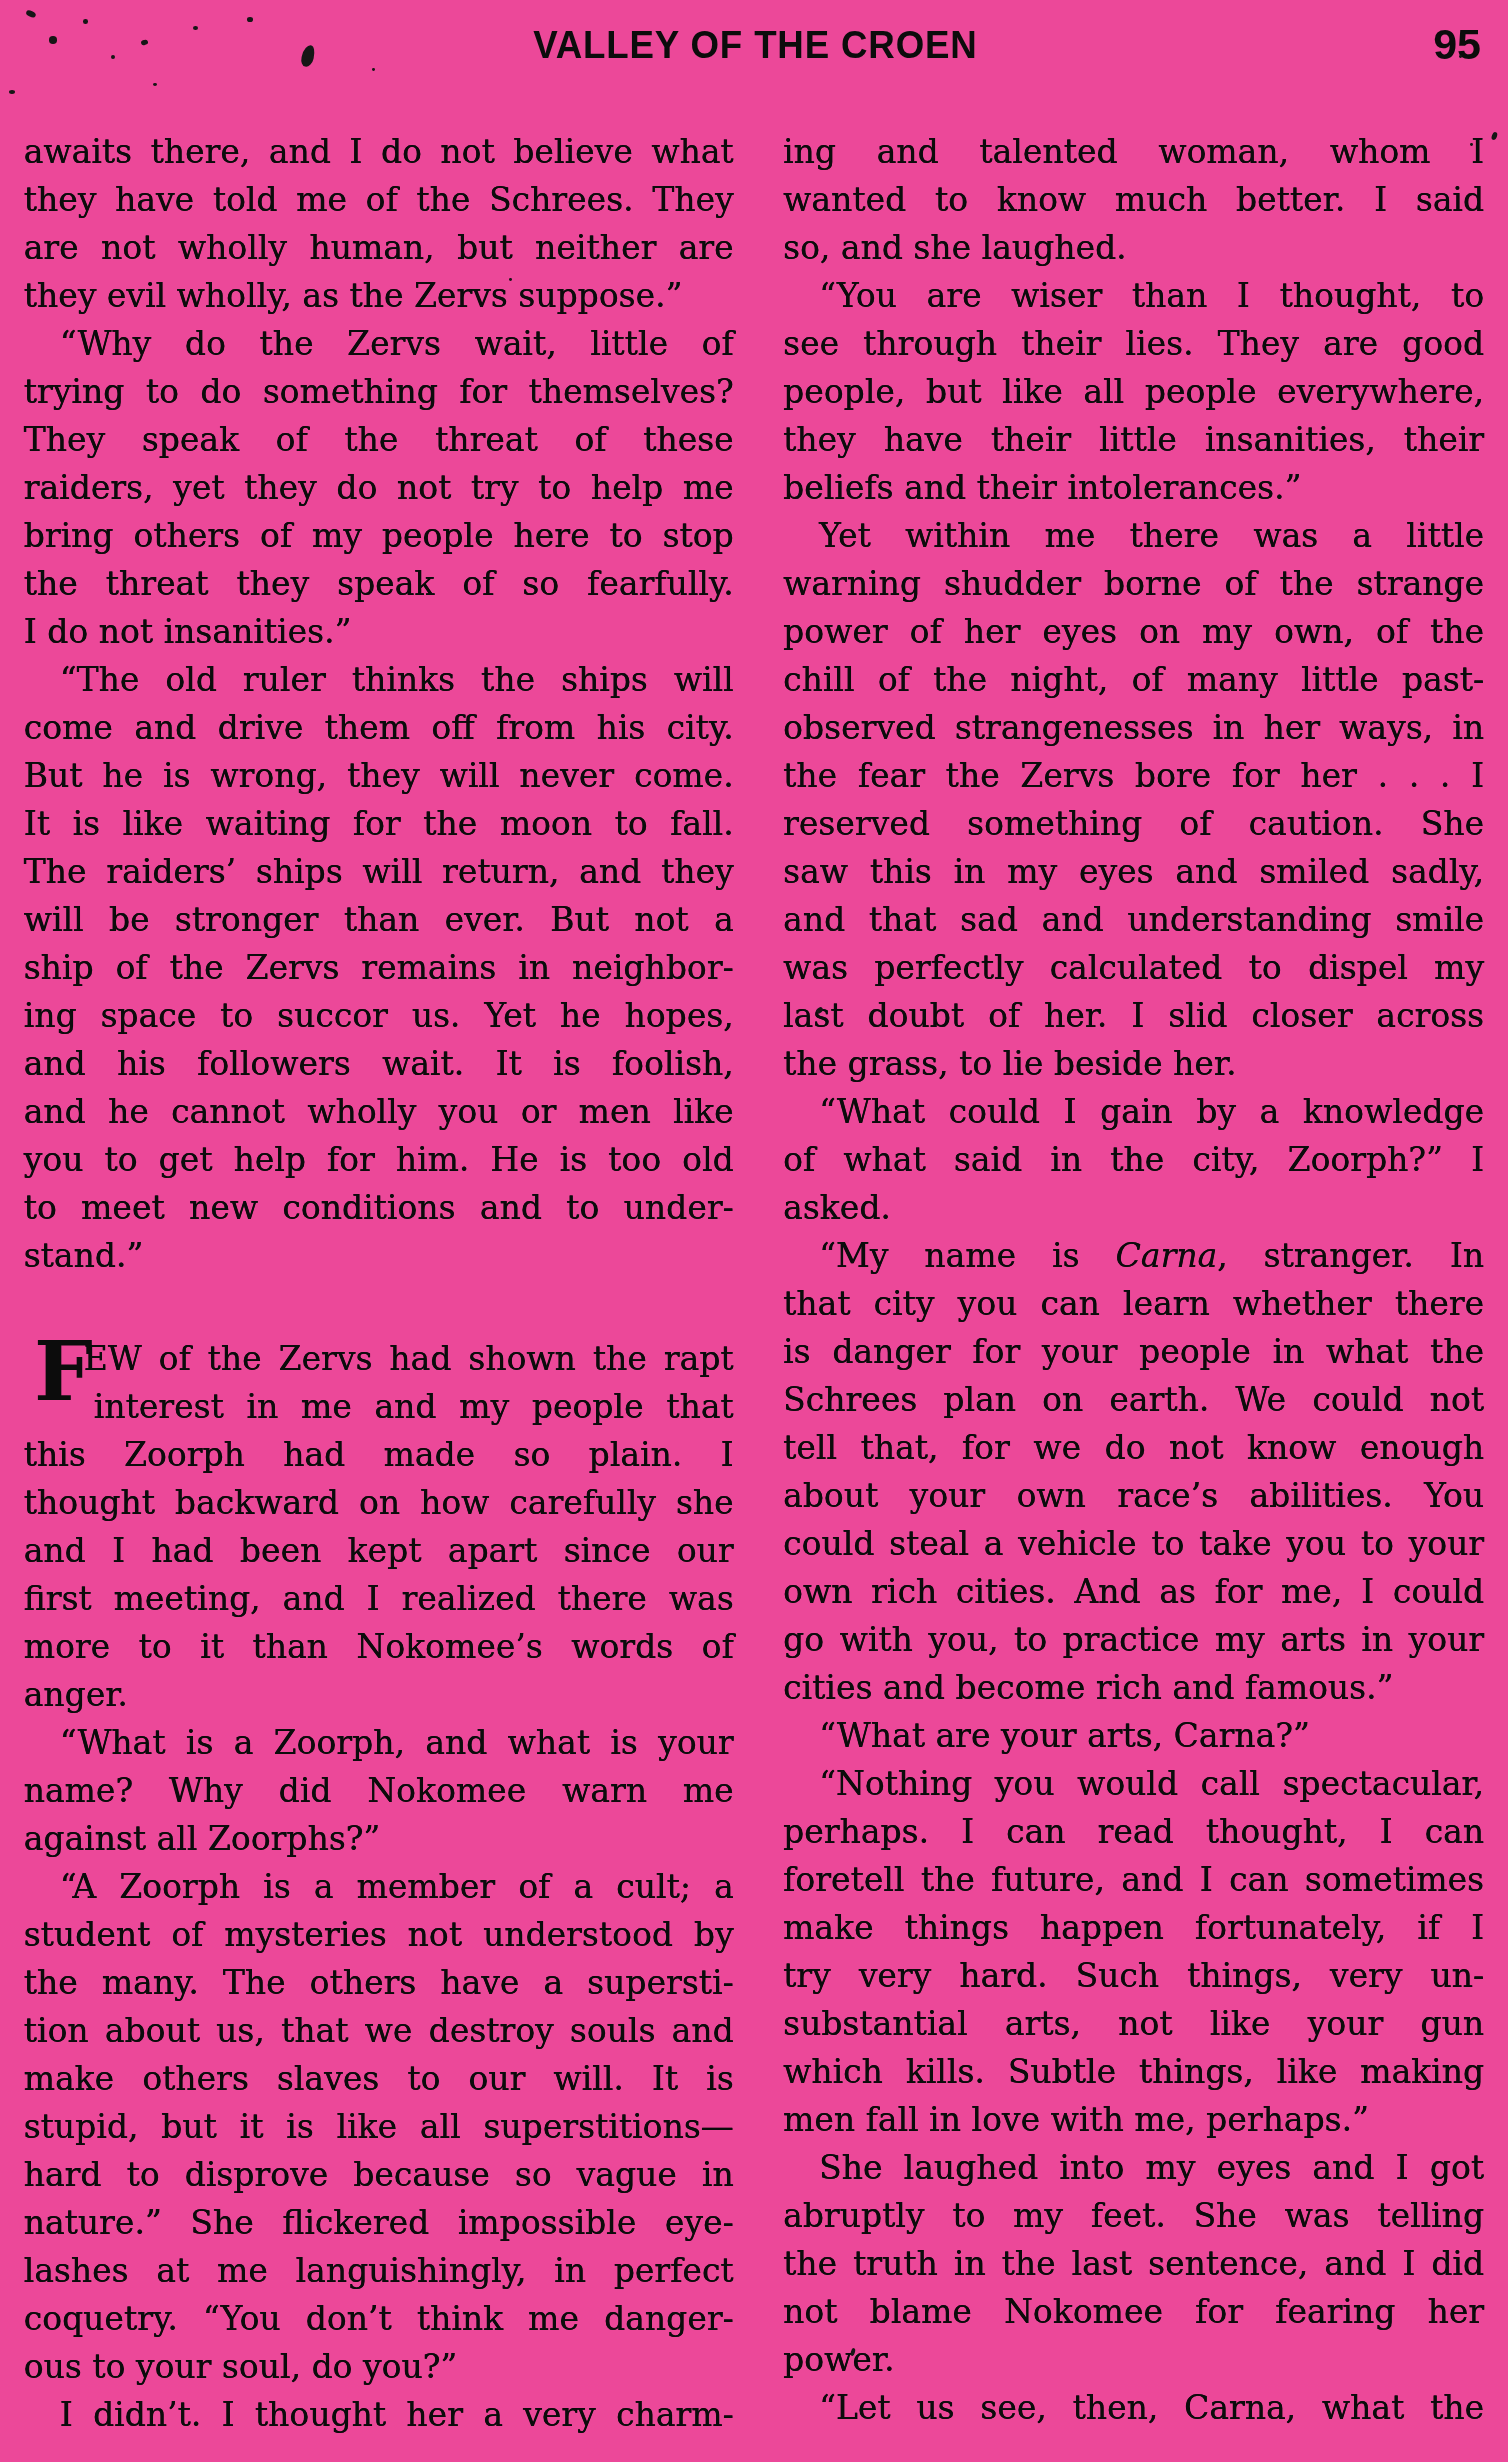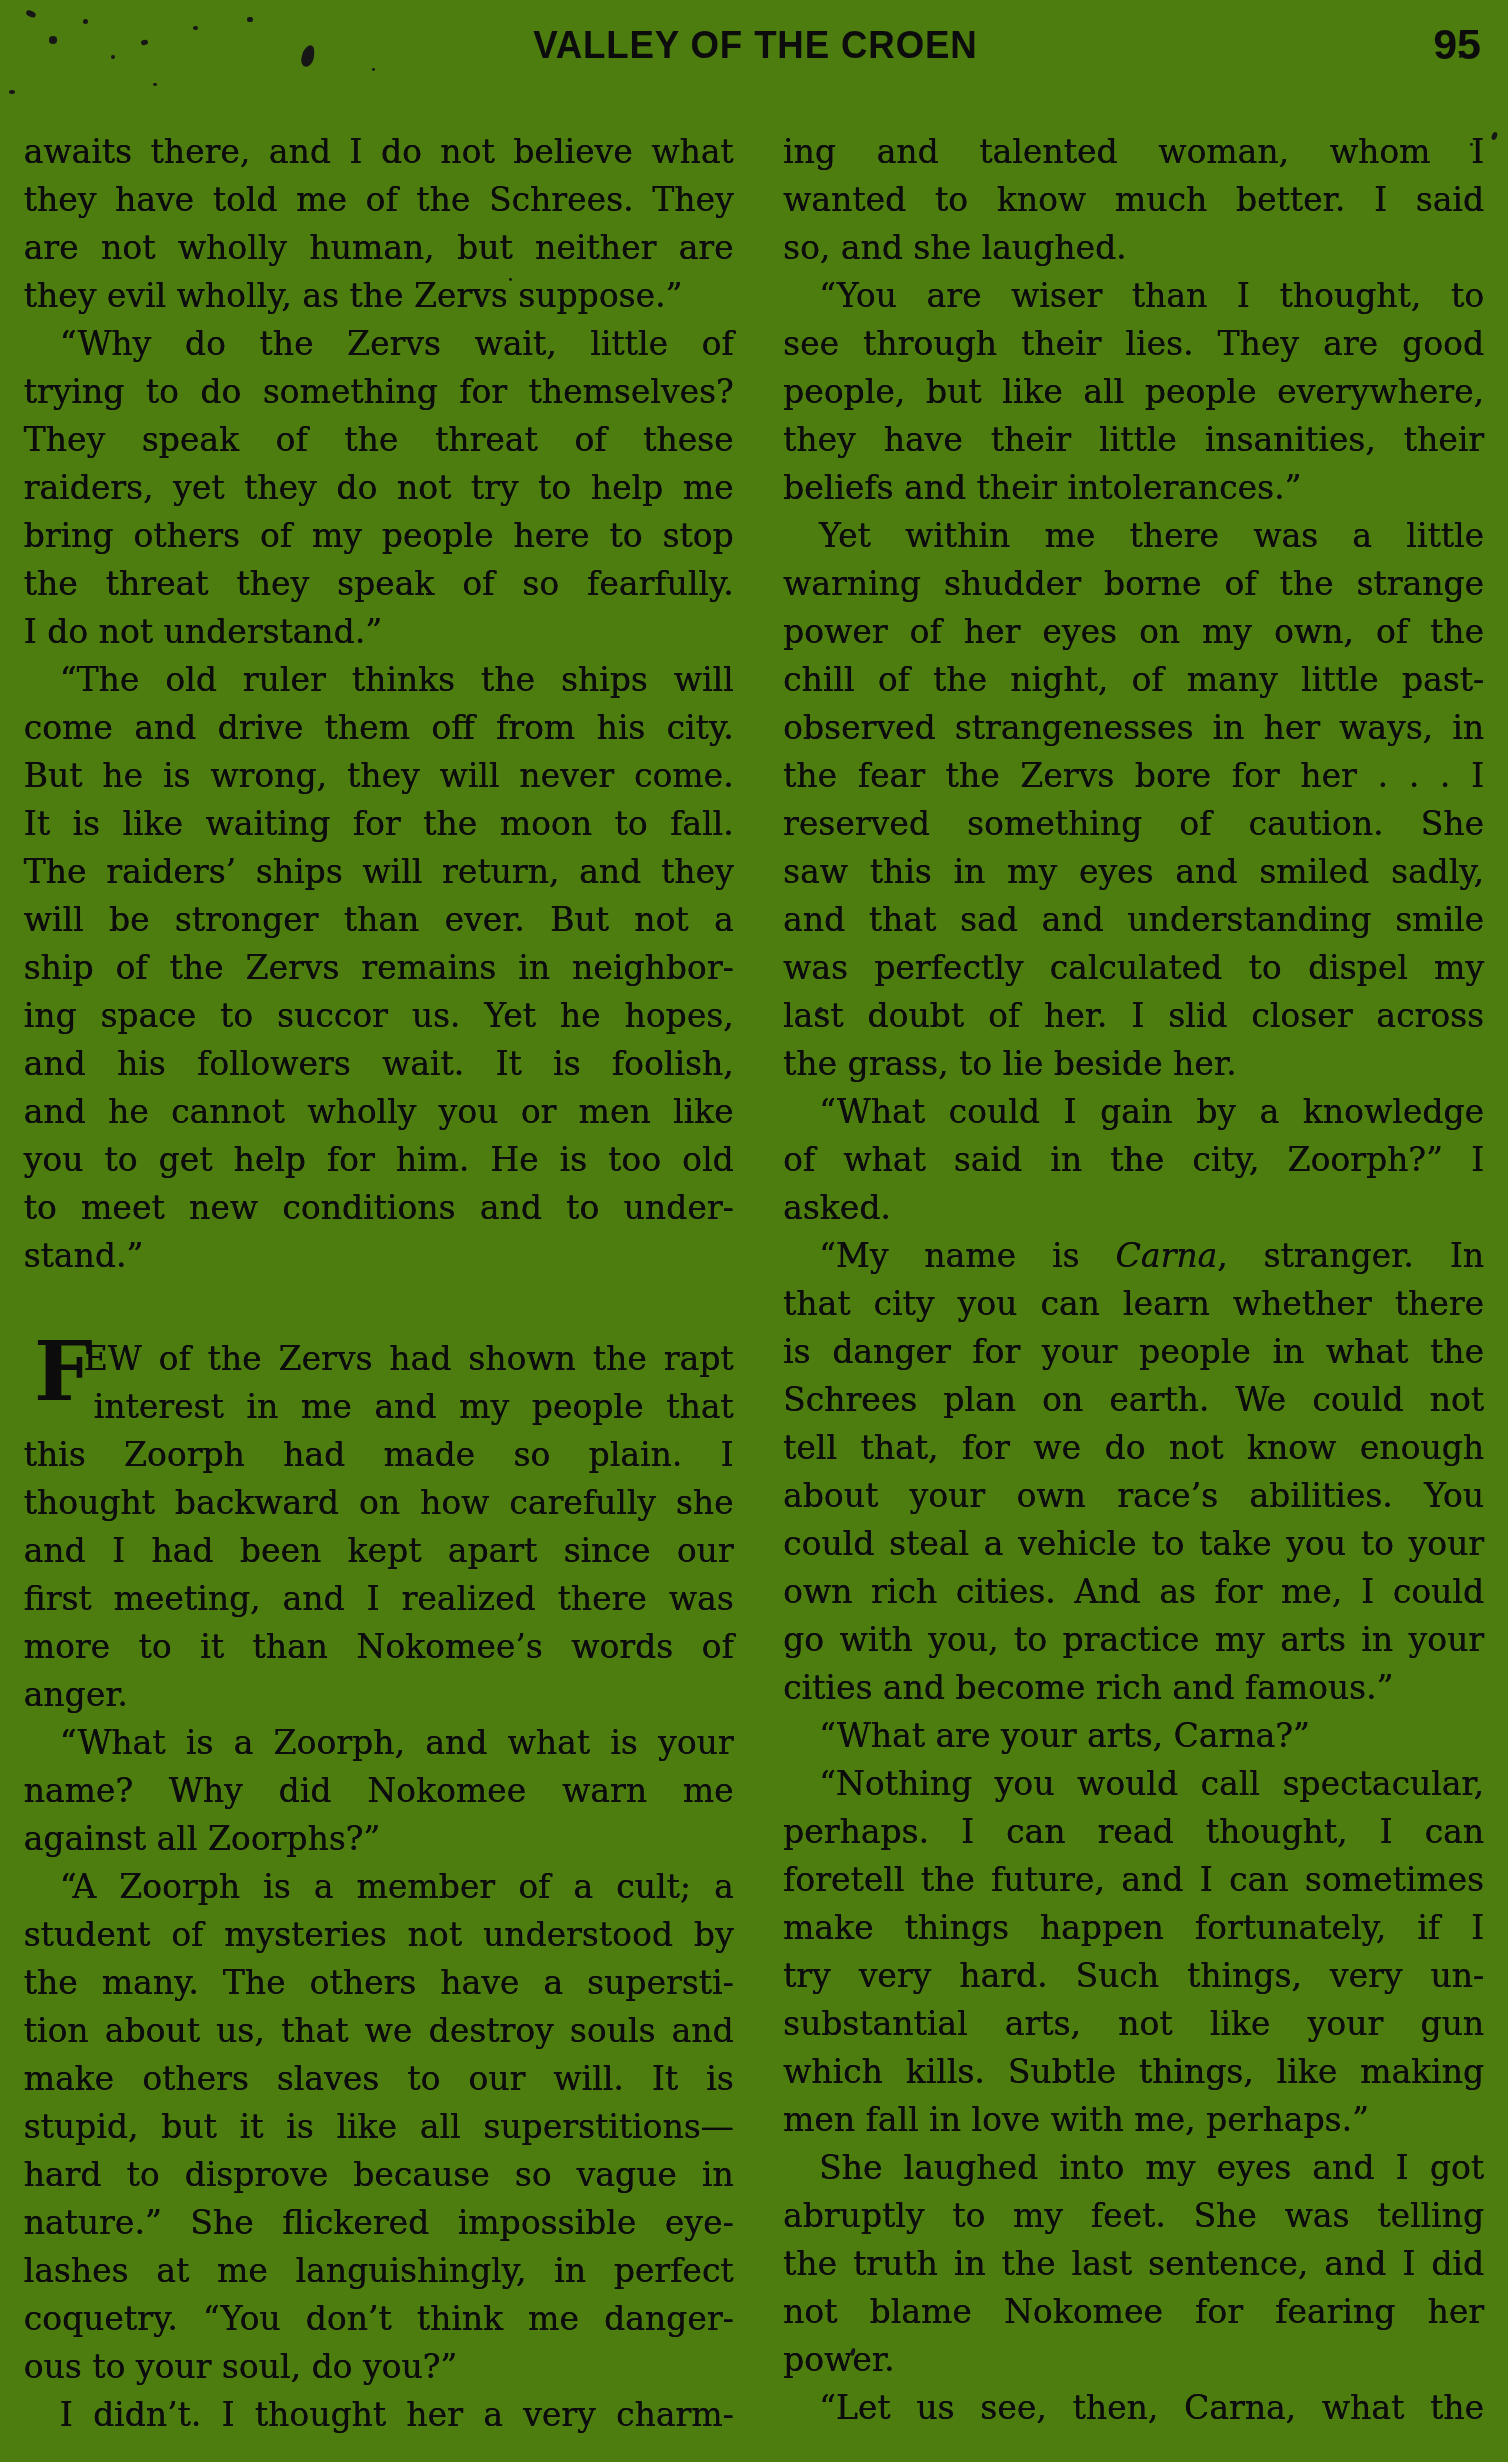--- a/index.html
+++ b/index.html
@@ -1,17 +1,17 @@
 <!DOCTYPE html>
 <html style="font-size:15px"><head>
 <meta charset="utf-8">
 <style>
   html,body{margin:0;padding:0;background:#e8e8e4;}
   .page{
-    position:relative;width:1509px;height:2462px;background:#4d7c0f;
+    position:relative;width:1509px;height:2462px;background:#ec4899;
     overflow:hidden;color:#0c0c0c;
     font-family:"DejaVu Serif", serif;
   }
   .header{position:absolute;top:22.6px;left:0;width:100%;height:47px;}
   .header-title{
     position:absolute;left:0;top:0;width:100%;text-align:center;
     font-family:"Liberation Sans", sans-serif;font-weight:bold;
     font-size:39px;letter-spacing:0.9px;line-height:43px;
     transform:scaleX(0.94);transform-origin:51% 50%;
   }
@@ -73,21 +73,21 @@
       <div class="line">awaits there, and I do not believe what</div>
       <div class="line">they have told me of the Schrees.  They</div>
       <div class="line">are not wholly human, but neither are</div>
       <div class="line plast">they evil wholly, as the Zervs suppose.”</div>
       <div class="line indent">“Why do the Zervs wait, little of</div>
       <div class="line">trying to do something for themselves?</div>
       <div class="line">They speak of the threat of these</div>
       <div class="line">raiders, yet they do not try to help me</div>
       <div class="line">bring others of my people here to stop</div>
       <div class="line">the threat they speak of so fearfully.</div>
-      <div class="line plast">I do not understand.”</div>
+      <div class="line plast">I do not insanities.”</div>
       <div class="line indent">“The old ruler thinks the ships will</div>
       <div class="line">come and drive them off from his city.</div>
       <div class="line">But he is wrong, they will never come.</div>
       <div class="line">It is like waiting for the moon to fall.</div>
       <div class="line">The raiders’ ships will return, and they</div>
       <div class="line">will be stronger than ever.  But not a</div>
       <div class="line">ship of the Zervs remains in neighbor-</div>
       <div class="line">ing space to succor us.  Yet he hopes,</div>
       <div class="line">and his followers wait.  It is foolish,</div>
       <div class="line">and he cannot wholly you or men like</div>

